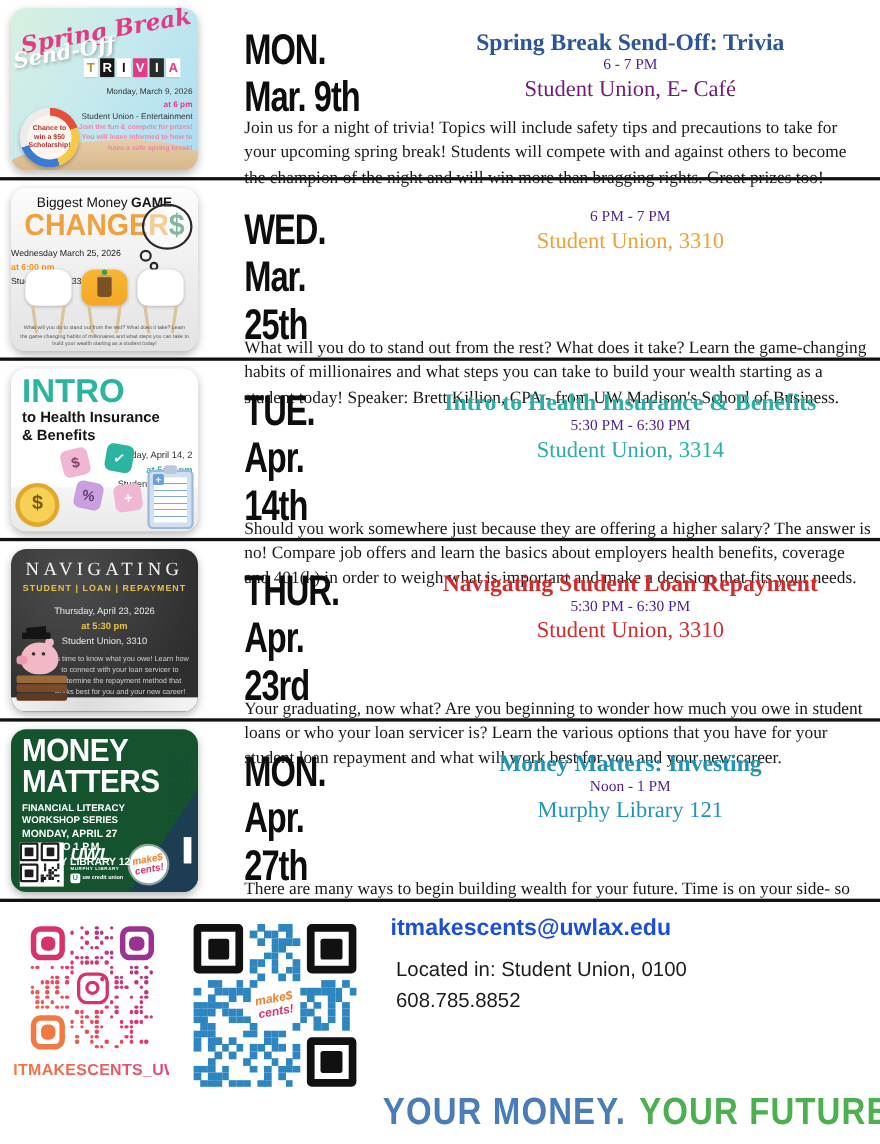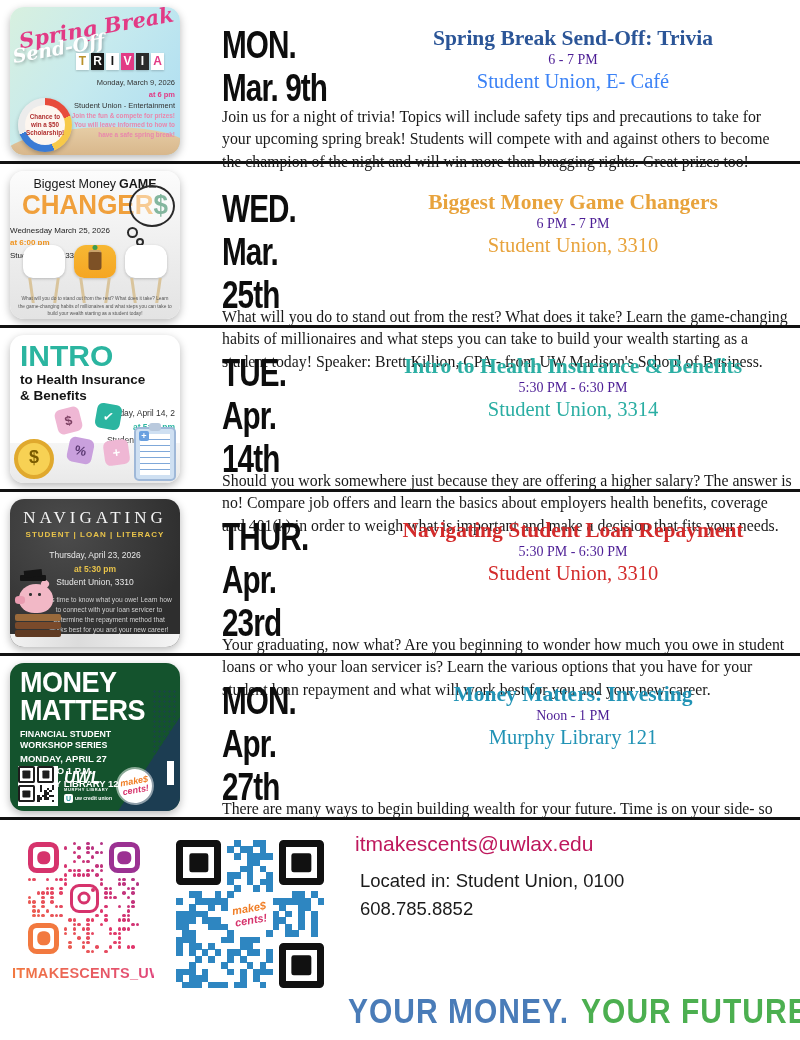--- a/index.html
+++ b/index.html
@@ -112,21 +112,21 @@
   .ig-box{width:29px;height:29px;border:3px solid #D6336C;border-radius:9px;position:relative;box-sizing:border-box;}
   .ig-lens{position:absolute;left:50%;top:50%;transform:translate(-50%,-50%);width:13px;height:13px;border:3px solid #D6336C;border-radius:50%;box-sizing:border-box;}
   .ig-dot{position:absolute;right:1px;top:1px;width:4px;height:4px;background:#D6336C;border-radius:50%;}
   .ig-handle{position:absolute;left:12px;top:146px;width:142px;text-align:left;font:700 14.5px/1 "Liberation Sans",sans-serif;letter-spacing:.3px;color:#E0457B;background:linear-gradient(90deg,#F2793F,#E0457B);-webkit-background-clip:text;background-clip:text;-webkit-text-fill-color:transparent;}
   .blue-qr{position:absolute;left:176px;top:20px;}
   .mc-center{position:absolute;left:50%;top:50%;transform:translate(-50%,-50%) rotate(-10deg);width:46px;height:46px;background:#fff;border-radius:50%;display:flex;flex-direction:column;align-items:center;justify-content:center;box-shadow:0 0 0 3px #fff;}
   .mcc1{font:italic 700 11px/1.1 "Liberation Sans",sans-serif;color:#F07E26;}
   .mcc2{font:italic 700 11px/1.1 "Liberation Sans",sans-serif;color:#D6336C;}
   .info{position:absolute;left:355px;top:10px;width:442px;font-family:"Liberation Sans",sans-serif;}
   .msg{margin:0;font-size:20.5px;line-height:1.27;color:#101010;}
-  .email{font-size:21px;font-weight:400;color:#be185d;margin-top:2px;cursor:pointer;}
+  .email{font-size:21px;font-weight:700;color:#1d4ed8;margin-top:2px;cursor:pointer;}
   .located{margin-top:11px;padding-left:5px;font-size:18.5px;color:#1b1b1b;line-height:1.5;}
   .phone{padding-left:5px;font-size:18.5px;color:#1b1b1b;line-height:1.5;}
   .tagline{position:absolute;left:348px;top:172px;width:448px;text-align:right;font-family:"Liberation Sans",sans-serif;font-weight:700;font-size:30px;letter-spacing:1px;white-space:nowrap;transform:scaleY(1.15);transform-origin:100% 0;}
   .tagline .money{margin-right:12px;}
 </style>
 </head>
 <body>
 
 <div class="page">
 
@@ -155,21 +155,21 @@
     </div>
     <div class="content">
       <div class="head">
         <div class="dateblock">
           <div>MON.</div>
           <div>Mar. 9th</div>
         </div>
         <div class="tblock">
           <div class="etitle" style="color: rgb(43, 85, 151);">Spring Break Send-Off: Trivia</div>
           <div class="etime">6 - 7 PM</div>
-          <div class="eloc" style="color: #3b82f6;">Student Union, E- Café</div>
+          <div class="eloc" style="color: #701a75;">Student Union, E- Café</div>
         </div>
       </div>
       <p class="desc">Join us for a night of trivia! Topics will include safety tips and precautions to take for your upcoming spring break! Students will compete with and against others to become the champion of the night and will win more than bragging rights. Great prizes too!</p>
     </div>
   </section>
 
   <section class="event">
     <div class="thumb t2">
       <div class="gc-title"><span>Biggest Money</span><span class="gc-game">GAME</span></div>
       <div class="gc-changers"><span>CHANGER</span><span class="gc-dollar">$</span></div>
@@ -208,21 +208,20 @@
       </div>
       <div class="gc-caption">What will you do to stand out from the rest? What does it take? Learn the game-changing habits of millionaires and what steps you can take to build your wealth starting as a student today!</div>
     </div>
     <div class="content">
       <div class="head">
         <div class="dateblock">
           <div>WED.</div>
           <div>Mar. 25th</div>
         </div>
         <div class="tblock">
-          <div class="etitle" style="color: rgb(232, 163, 60);">Biggest Money Game Changers</div>
           <div class="etime">6 PM - 7 PM</div>
           <div class="eloc" style="color: rgb(232, 163, 60);">Student Union, 3310</div>
         </div>
       </div>
       <p class="desc">What will you do to stand out from the rest? What does it take? Learn the game-changing habits of millionaires and what steps you can take to build your wealth starting as a student today! Speaker: Brett Killion, CPA - from UW Madison's School of Business.</p>
     </div>
   </section>
 
   <section class="event">
     <div class="thumb t3">
@@ -260,21 +259,21 @@
           <div class="eloc" style="color: rgb(43, 174, 163);">Student Union, 3314</div>
         </div>
       </div>
       <p class="desc">Should you work somewhere just because they are offering a higher salary? The answer is no! Compare job offers and learn the basics about employers health benefits, coverage and 401(k) in order to weigh what is important and make a decision that fits your needs.</p>
     </div>
   </section>
 
   <section class="event">
     <div class="thumb t4">
       <div class="nv-title">NAVIGATING</div>
-      <div class="nv-sub">STUDENT | LOAN | LITERACY</div>
+      <div class="nv-sub">STUDENT | LOAN | REPAYMENT</div>
       <div class="nv-details">
         <div>Thursday, April 23, 2026</div>
         <div class="yel">at 5:30 pm</div>
         <div>Student Union, 3310</div>
       </div>
       <div class="nv-caption">It's time to know what you owe! Learn how to connect with your loan servicer to determine the repayment method that works best for you and your new career!</div>
       <div class="nv-marble"></div>
       <div class="nv-books">
           <i></i>
           <i></i>
@@ -302,21 +301,21 @@
     </div>
   </section>
 
   <section class="event">
     <div class="thumb t5">
       <div class="mm-dots"></div>
       <div class="mm-title">
         <div>MONEY</div>
         <div>MATTERS</div>
       </div>
-      <div class="mm-sub">FINANCIAL STUDENT WORKSHOP SERIES</div>
+      <div class="mm-sub">FINANCIAL LITERACY WORKSHOP SERIES</div>
       <div class="mm-details">
         <div>MONDAY, APRIL 27</div>
         <div>NOON TO 1 P.M.</div>
         <div>MURPHY LIBRARY 121</div>
       </div>
       <div class="mm-corner"></div>
       <div class="mm-ibar"></div>
       <div class="mm-bottom">
         <div class="mm-qr qr" id="qr-thumb" style="width: 36px; height: 36px;">
             <div style="position: absolute; left: 21.6px; top: 19.2px; width: 2.496px; height: 2.496px; background: rgb(29, 29, 29);"></div>

